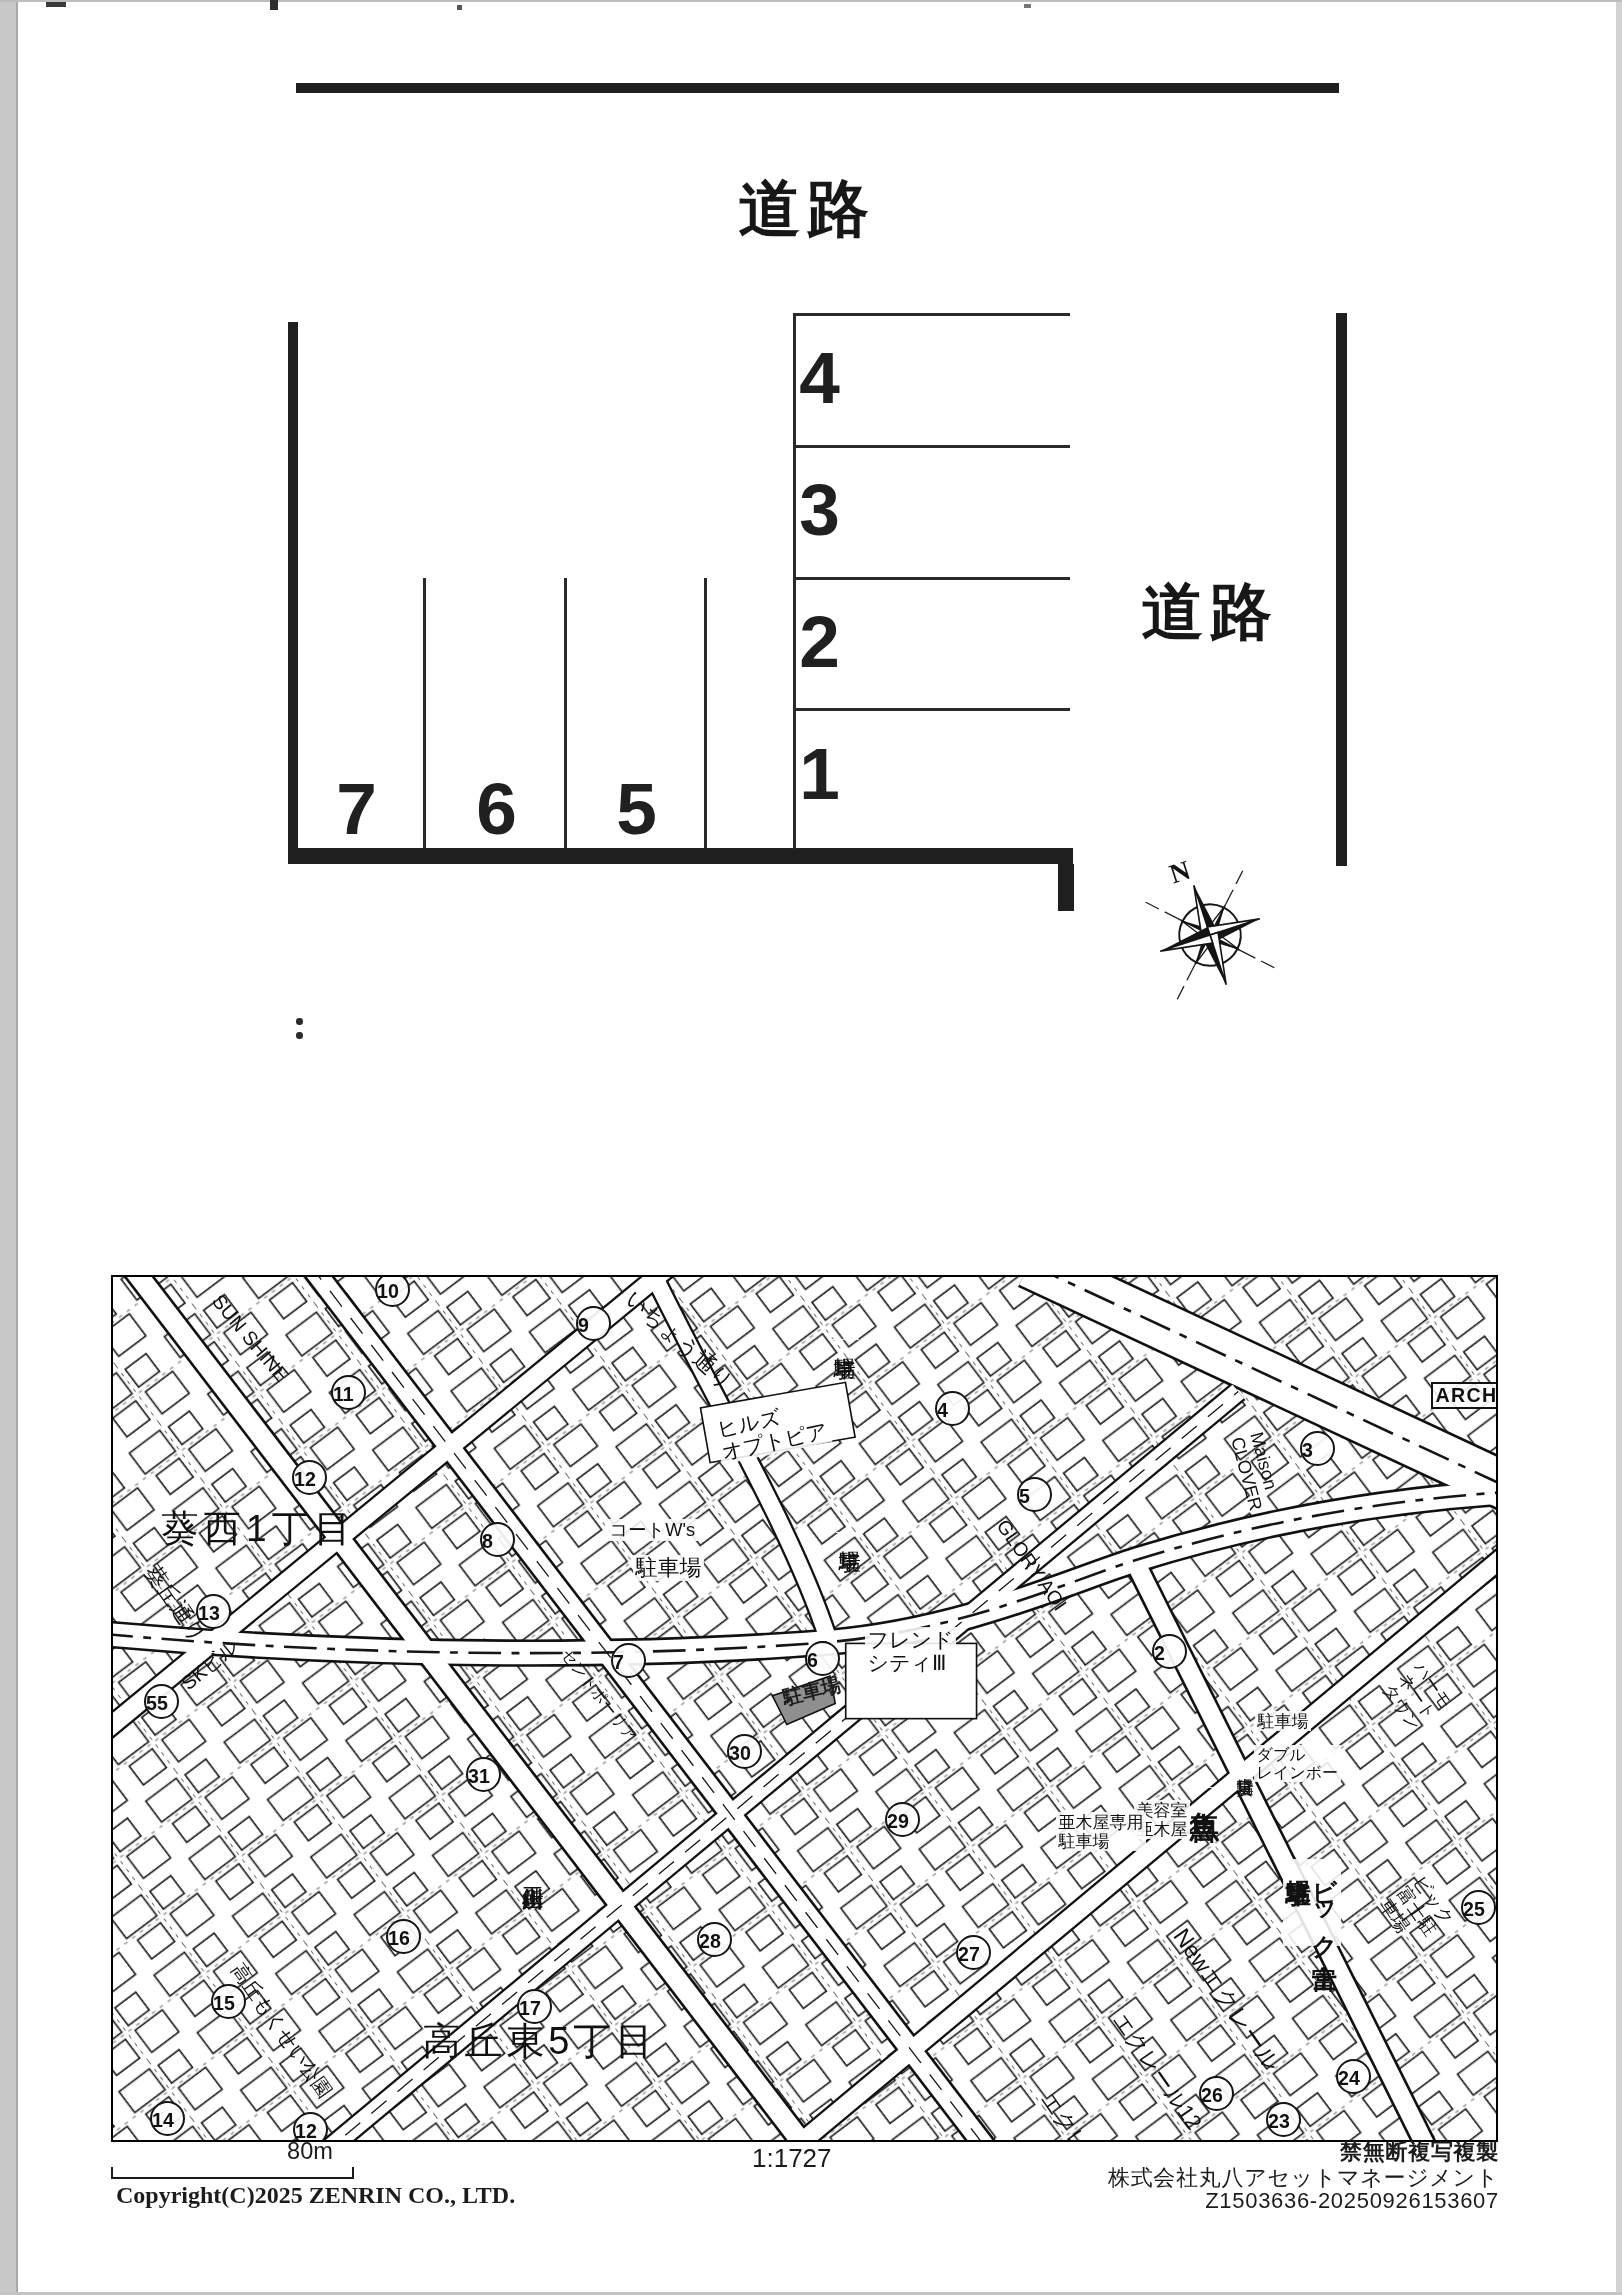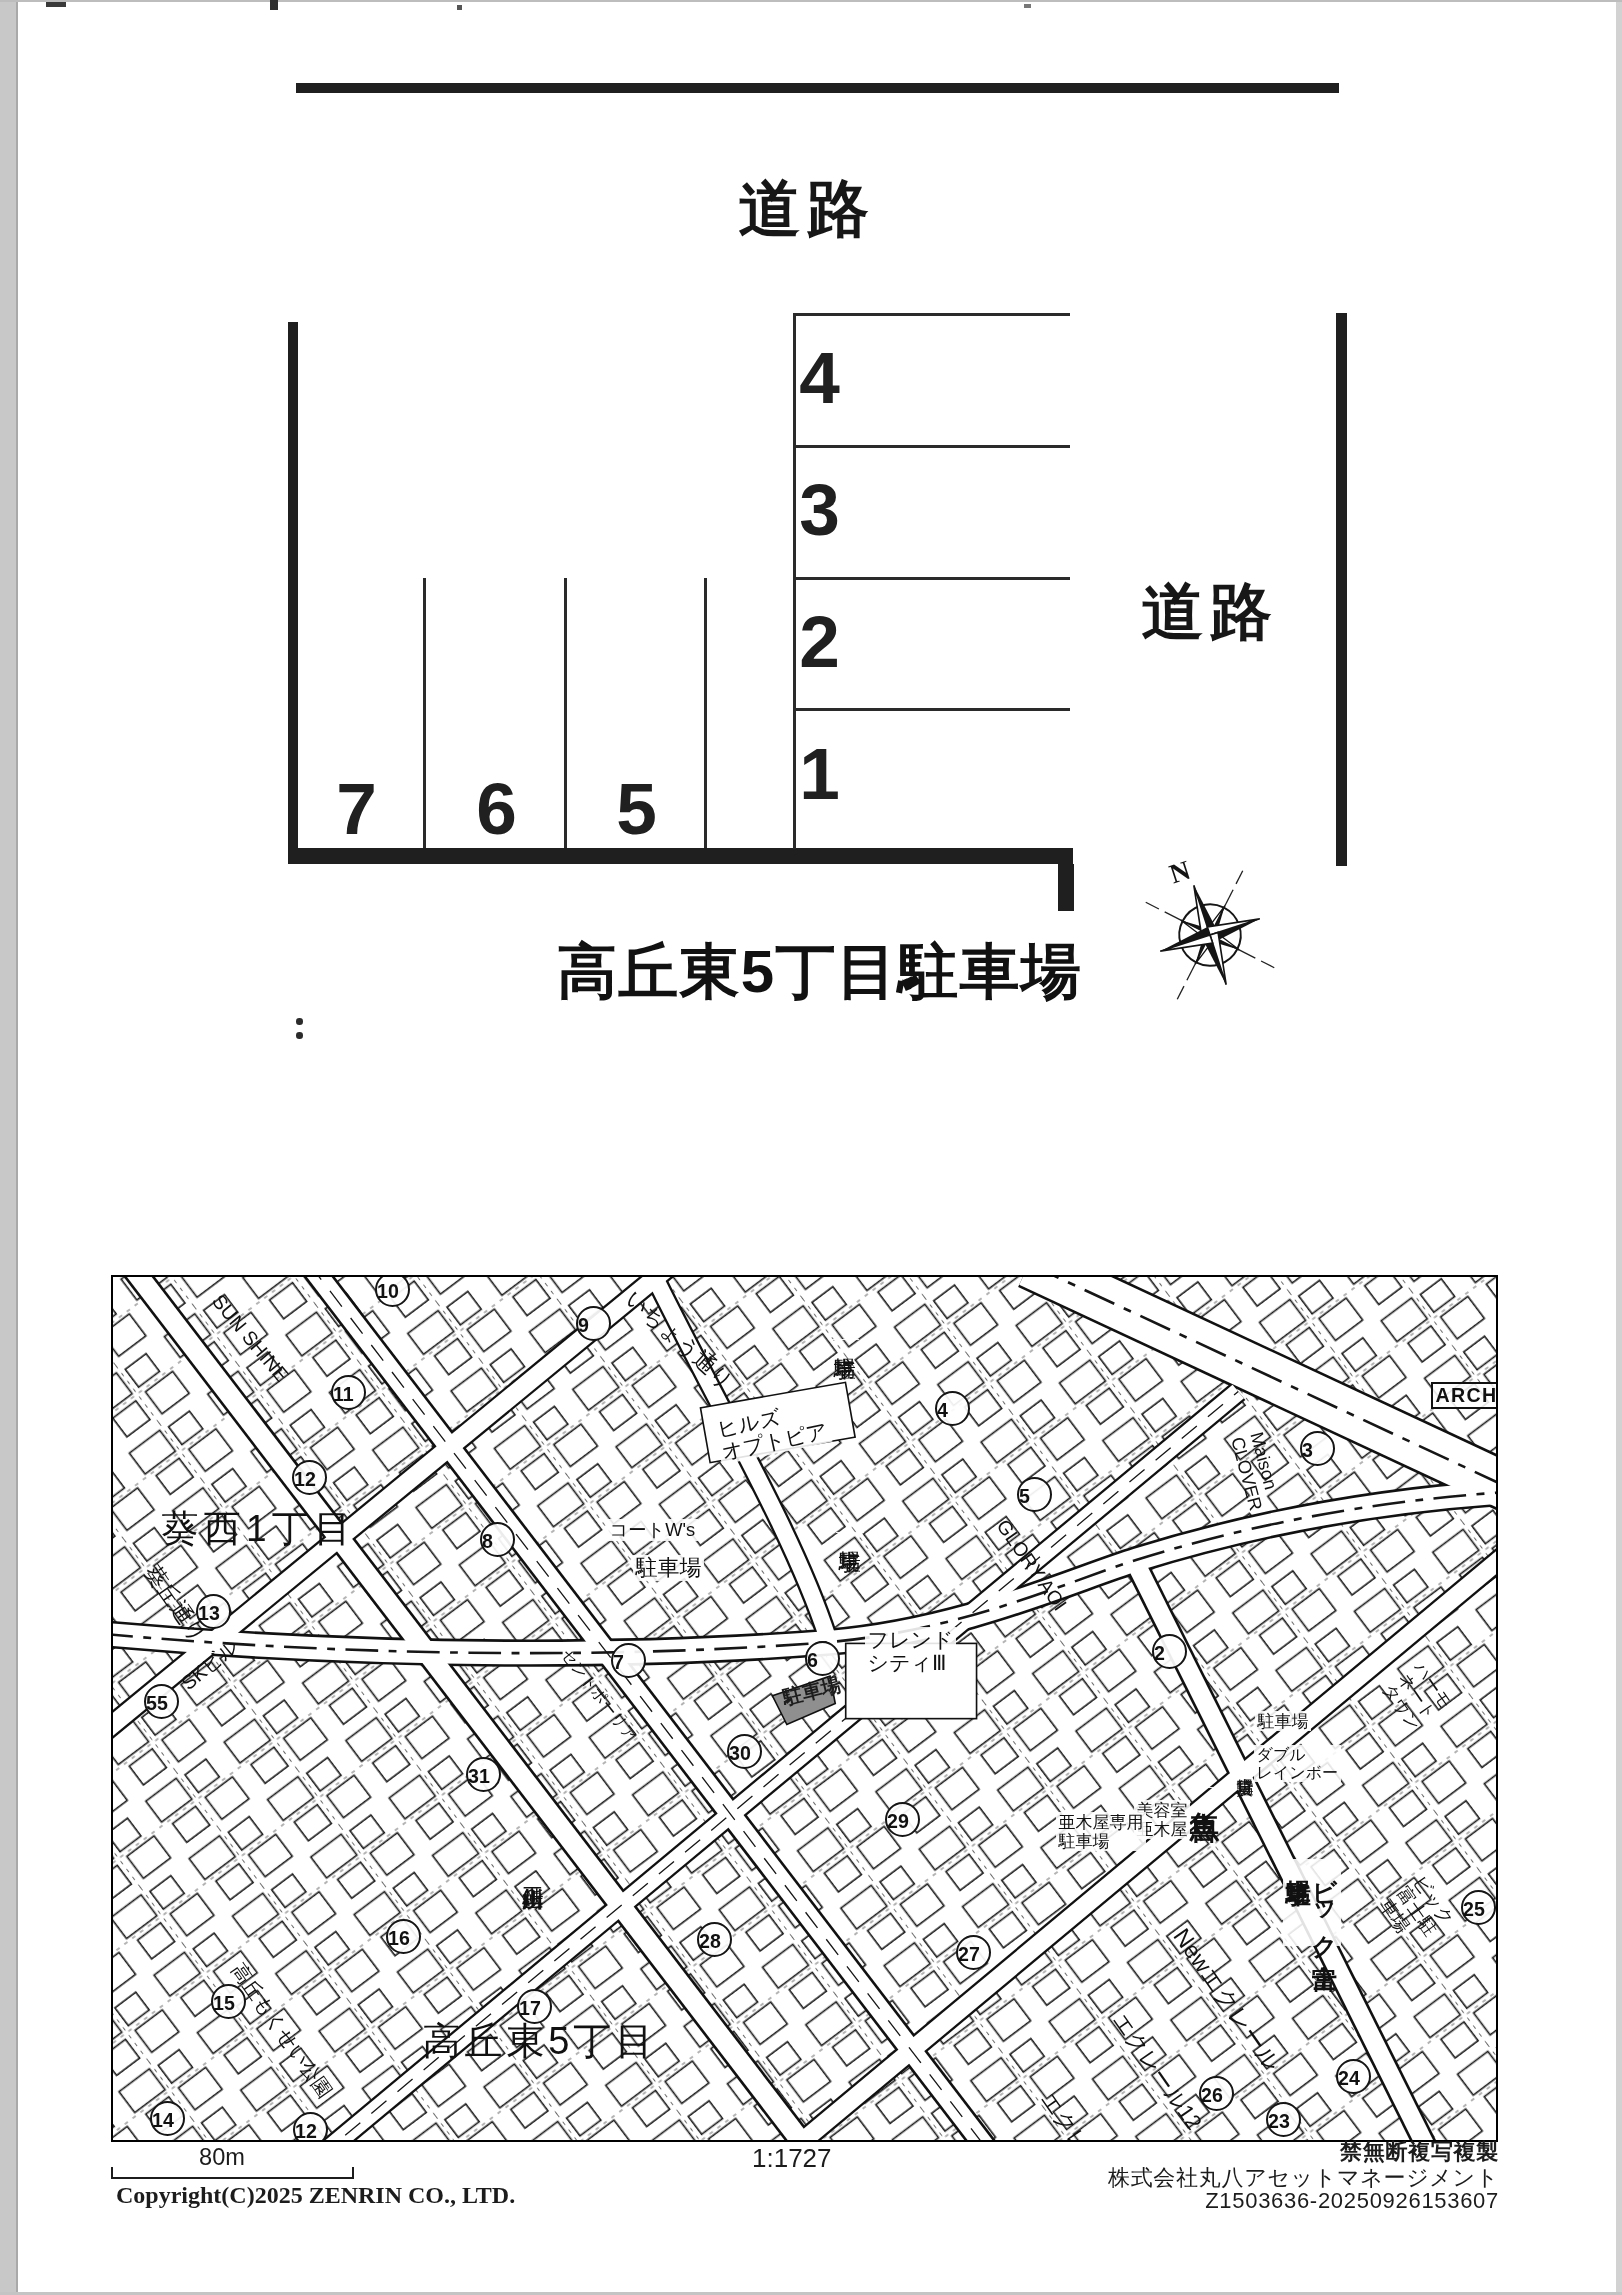--- a/index.html
+++ b/index.html
@@ -106,21 +106,20 @@
         <polygon points="0,-80 -13,0 0,0" transform="rotate(90)" fill="#fff" stroke="#141414" stroke-width="2.5"></polygon>
         <polygon points="0,-80 13,0 0,0" transform="rotate(180)" fill="#141414"></polygon>
         <polygon points="0,-80 -13,0 0,0" transform="rotate(180)" fill="#fff" stroke="#141414" stroke-width="2.5"></polygon>
         <polygon points="0,-80 13,0 0,0" transform="rotate(270)" fill="#141414"></polygon>
         <polygon points="0,-80 -13,0 0,0" transform="rotate(270)" fill="#fff" stroke="#141414" stroke-width="2.5"></polygon>
       </g>
       <text x="-14" y="-92" text-anchor="middle" font-family="Liberation Serif,serif" font-size="42" font-weight="700" fill="#141414">N</text>
     </g>
   </svg>
 
-  <div class="title" style="left:525px;top:932px;">高丘東5丁目駐車場</div>
   <div class="dotmark" style="left:296px;top:1018px;"></div>
   <div class="dotmark" style="left:296px;top:1032px;"></div>
 
   <div class="map-box">
     <svg width="1383" height="863" viewBox="0 0 2114 1319">
       <defs>
         <pattern id="bldg" width="150" height="110" patternUnits="userSpaceOnUse" patternTransform="rotate(-37)">
           <rect width="150" height="110" fill="#ffffff"></rect>
           <rect x="8" y="10" width="58" height="40" fill="#fff" stroke="#1c1c1c" stroke-width="2.5"></rect>
           <rect x="80" y="14" width="40" height="34" fill="#fff" stroke="#1c1c1c" stroke-width="2.5"></rect>
@@ -230,21 +229,21 @@
     <span class="circ" style="left:584px;top:645px;">28</span>
     <span class="circ" style="left:37px;top:824px;">14</span>
     <span class="circ" style="left:180px;top:835px;">12</span>
     <span class="circ" style="left:843px;top:658px;">27</span>
     <span class="circ" style="left:1086px;top:799px;">26</span>
     <span class="circ" style="left:1223px;top:782px;">24</span>
     <span class="circ" style="left:1153px;top:825px;">23</span>
     <span class="circ" style="left:1348px;top:613px;">25</span>
   </div>
 
-  <div class="ftext" style="left:111px;top:2138px;width:222px;text-align:center;margin-top:6px;">80m</div>
+  <div class="ftext" style="left:111px;top:2138px;width:222px;text-align:right;">80m</div>
   <div class="scalebracket"></div>
   <div class="ftext" style="left:752px;top:2143px;font-size:26px;">1:1727</div>
 
   <div class="fright" style="top:2137px;font-weight:600;">禁無断複写複製</div>
   <div class="fright" style="top:2163px;">株式会社丸八アセットマネージメント</div>
   <div class="fright" style="top:2188px;">Z1503636-20250926153607</div>
 
   <div class="ftext" style="left:116px;top:2182px;font-family:'Liberation Serif',serif;font-weight:600;font-size:24px;">Copyright(C)2025 ZENRIN CO., LTD.</div>
 
 </div>

